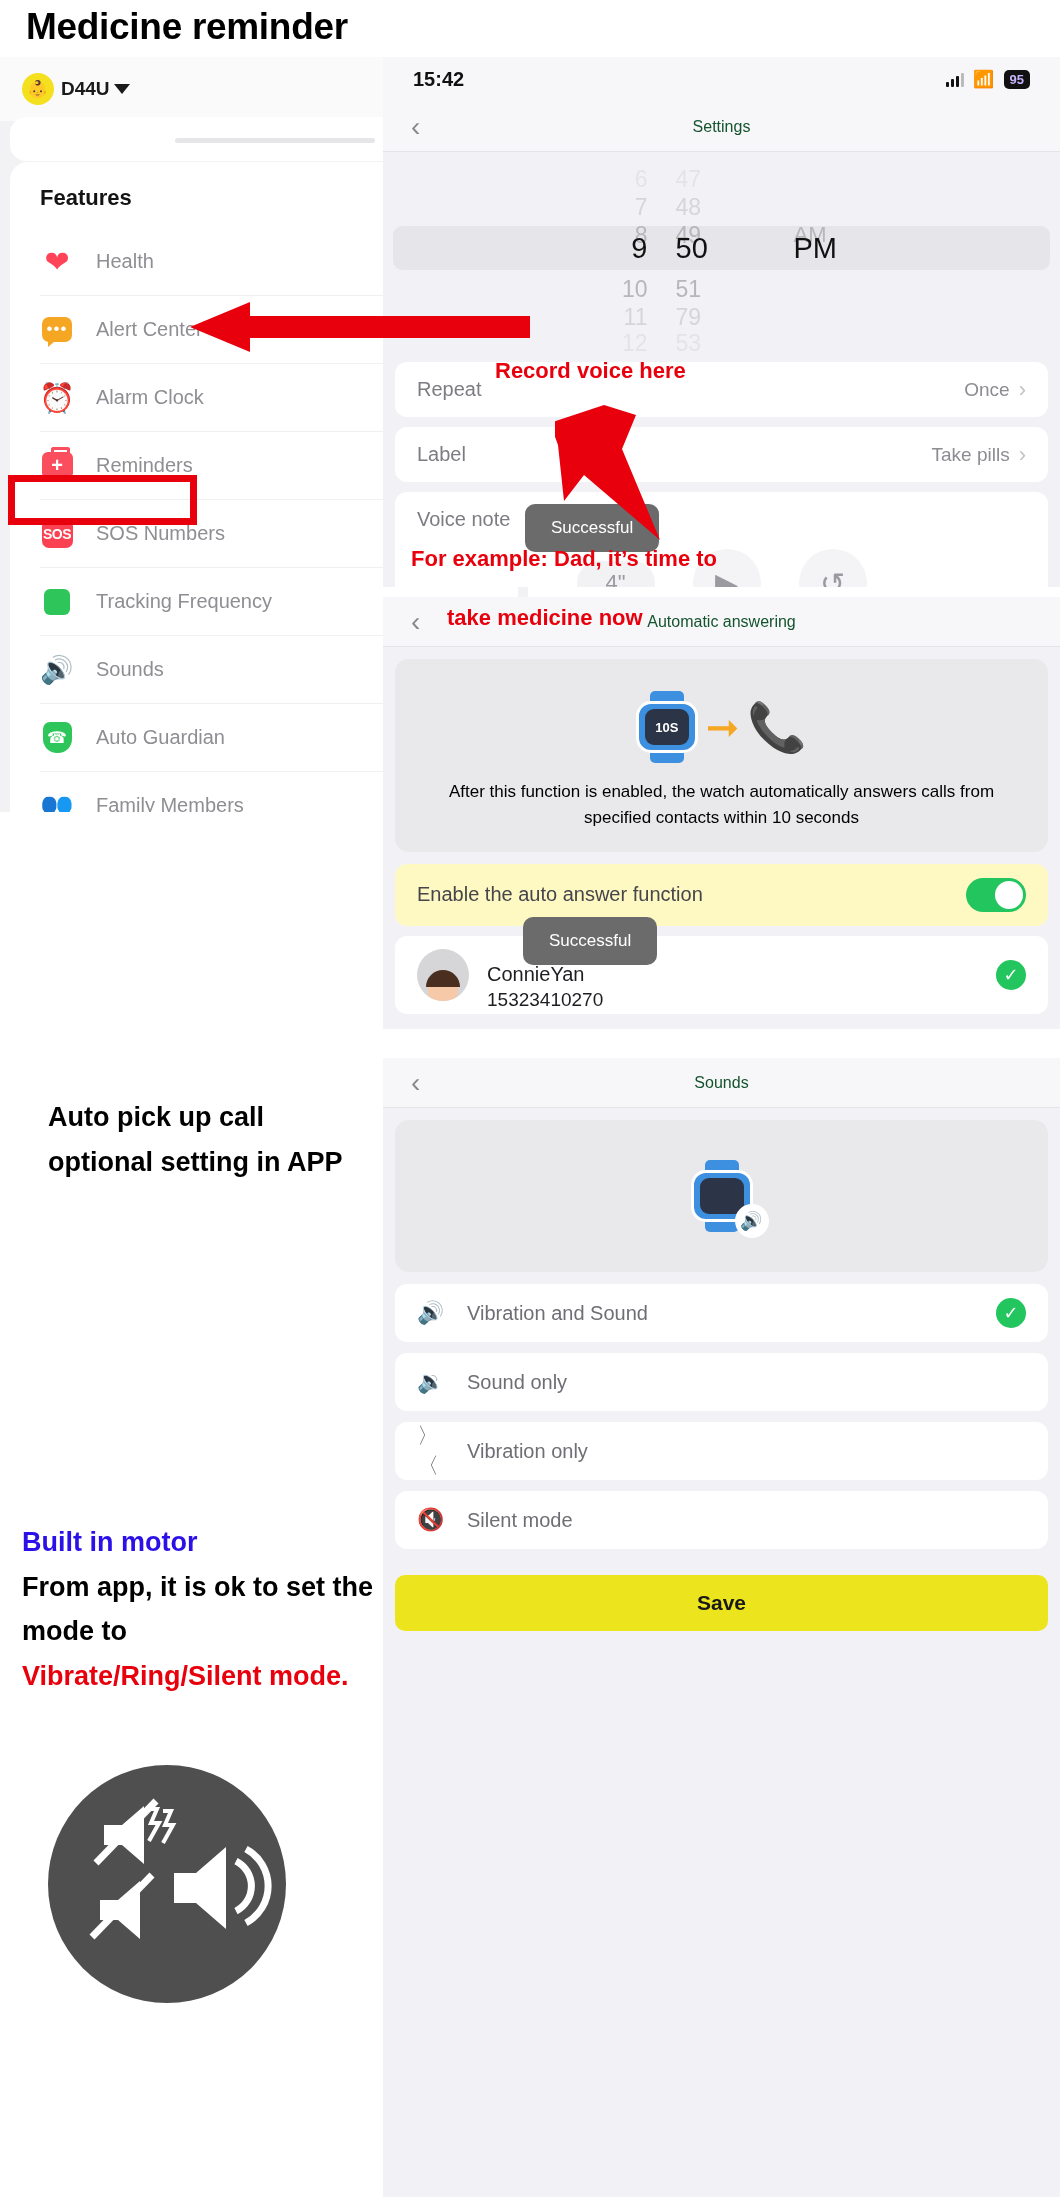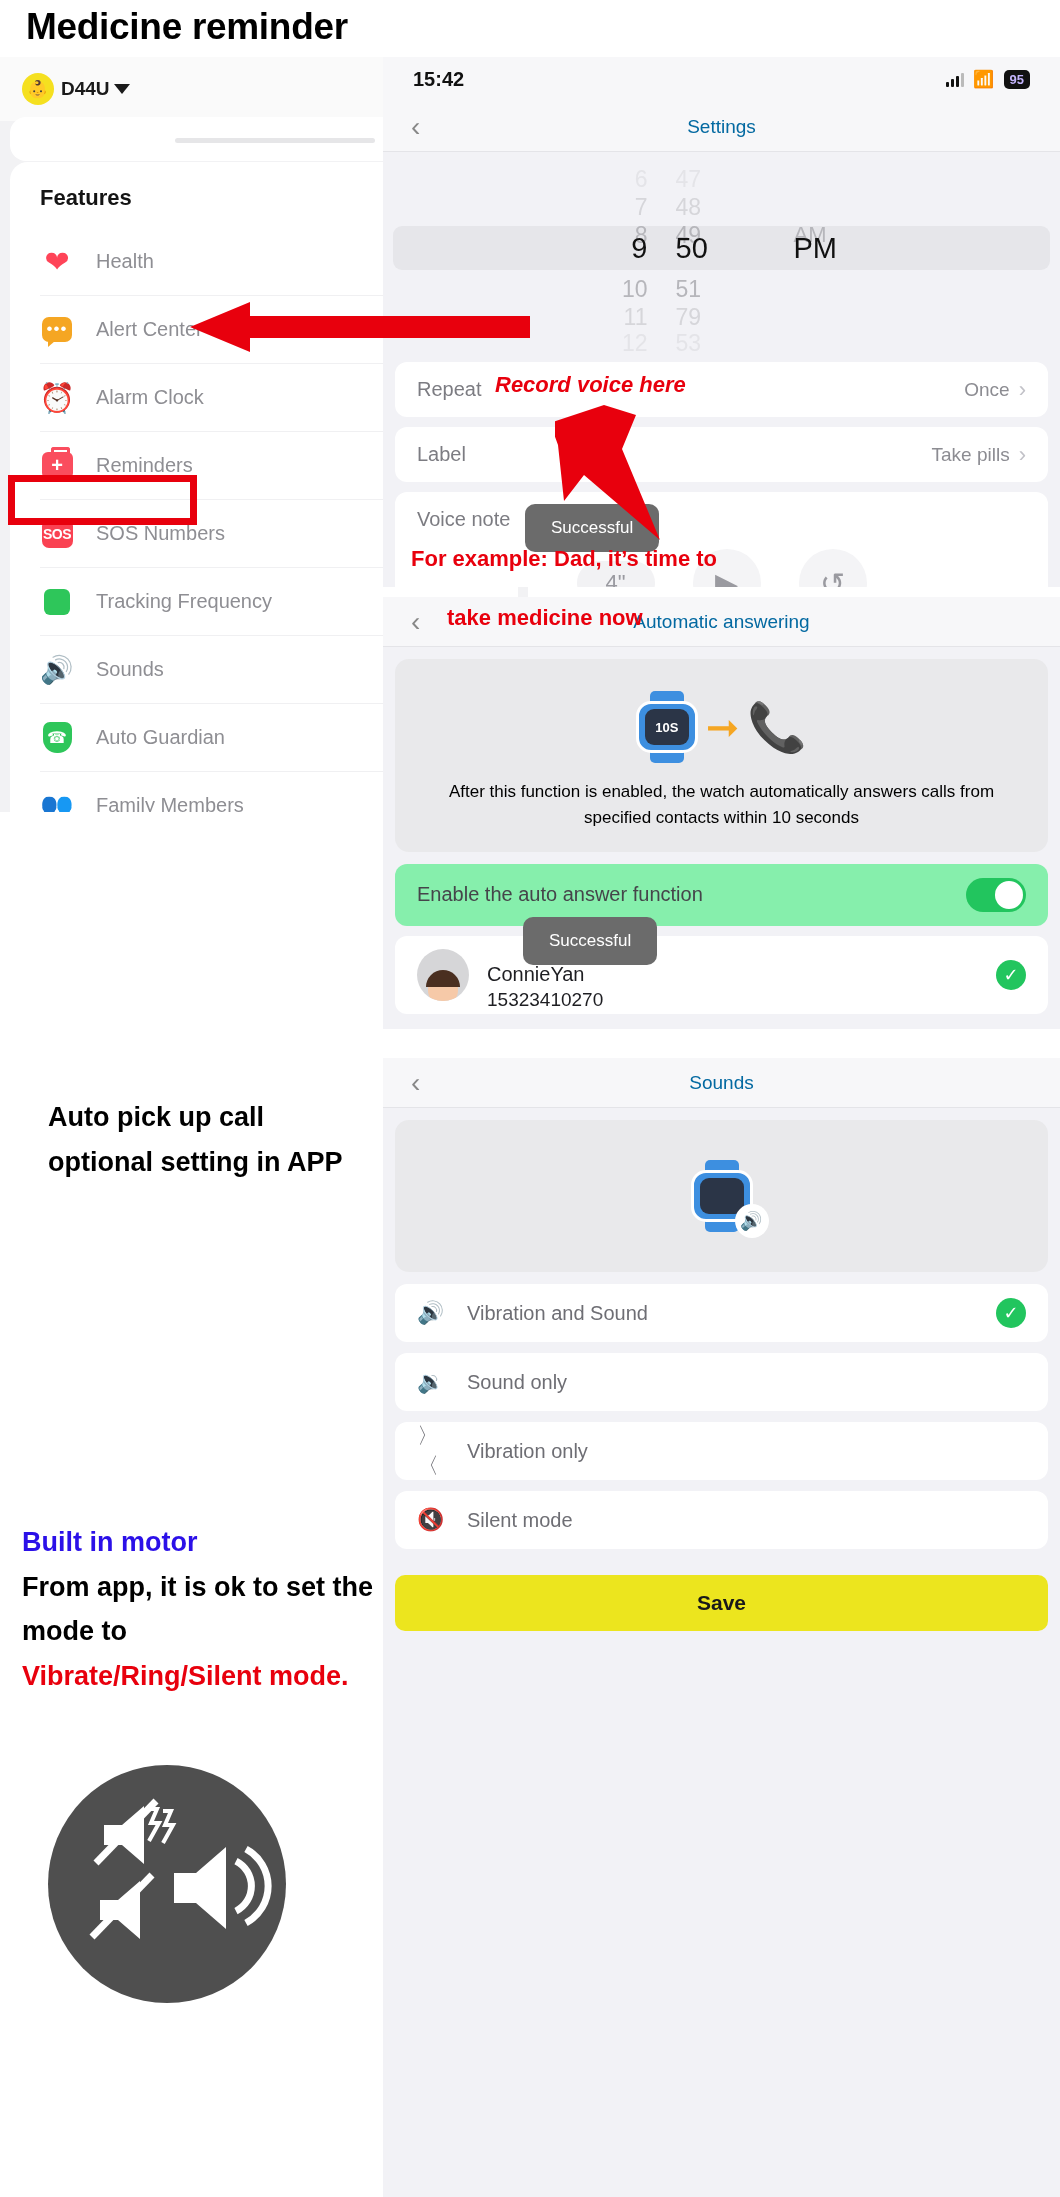--- a/index.html
+++ b/index.html
@@ -202,21 +202,21 @@
     display: flex; align-items: center; justify-content: center;
     background: #f7f7f9;
     position: relative;
     border-bottom: 1px solid #e4e4e8;
   }
   .nav-back {
     position: absolute; left: 28px; top: 50%;
     transform: translateY(-50%) ;
     font-size: 28px; color: #888; font-weight: 300;
   }
-  .nav-title { font-size: 19px; color: #0369a1; }
+  .nav-title { font-size: 16px; color: #14532d; }
 
   .time-picker {
     height: 200px;
     position: relative;
     background: #f2f2f6;
     overflow: hidden;
   }
   .tp-sel {
     position: absolute; left: 10px; right: 10px;
     top: 74px; height: 44px;
@@ -347,21 +347,21 @@
   .arrow-y {
     font-size: 40px; color: #f5a623; line-height:1;
     margin: 0 2px;
   }
   .phone-ic { font-size: 48px; color: #1e90e8; }
   .hero-desc {
     font-size: 17px; color: #000000; line-height: 1.55;
     margin-top: 6px;
   }
   .toggle-row {
-    background:#86efac;border-radius:12px;margin:10px 12px;
+    background:#fef9c3;border-radius:12px;margin:10px 12px;
     height: 62px; display:flex;align-items:center;padding:0 22px;
   }
   .toggle-row .lbl { font-size: 20px; color:#45454a; }
   .switch {
     margin-left:auto; width:60px;height:34px;border-radius:17px;
     background:#22c55e; position:relative;
   }
   .switch:after{
     content:'';position:absolute;right:3px;top:3px;
     width:28px;height:28px;border-radius:50%;background:#fff;
@@ -605,21 +605,21 @@
     <div class="vn-label">Voice note</div>
     <div class="vn-ctrls">
       <div class="vn-dur">4"</div>
       <div class="vn-play">▶</div>
       <div class="vn-undo">↺</div>
     </div>
     <div class="toast t1">Successful</div>
   </div>
 </div>
 
-<div class="anno" style="left:495px; top:372px;font-style:italic;">Record voice here</div>
+<div class="anno" style="left:495px; top:358px;">Record voice here</div>
 <svg class="anno-arrow" style="left:555px; top:405px; width:110px; height:135px;" viewBox="0 0 110 135">
   <polygon points="54,0 86,10 72,44 110,135 34,70 14,96 8,40 0,18" fill="#e8000d" transform="translate(-5,0)"></polygon>
 </svg>
 <div class="anno" style="left:411px; top:546px;">For example: Dad, it’s time to</div>
 <div class="anno" style="left:447px; top:578px;margin-top:27px;">take medicine now</div>
 
 <div class="phone2">
   <div class="nav-bar">
     <span class="nav-back">‹</span>
     <span class="nav-title">Automatic answering</span>

